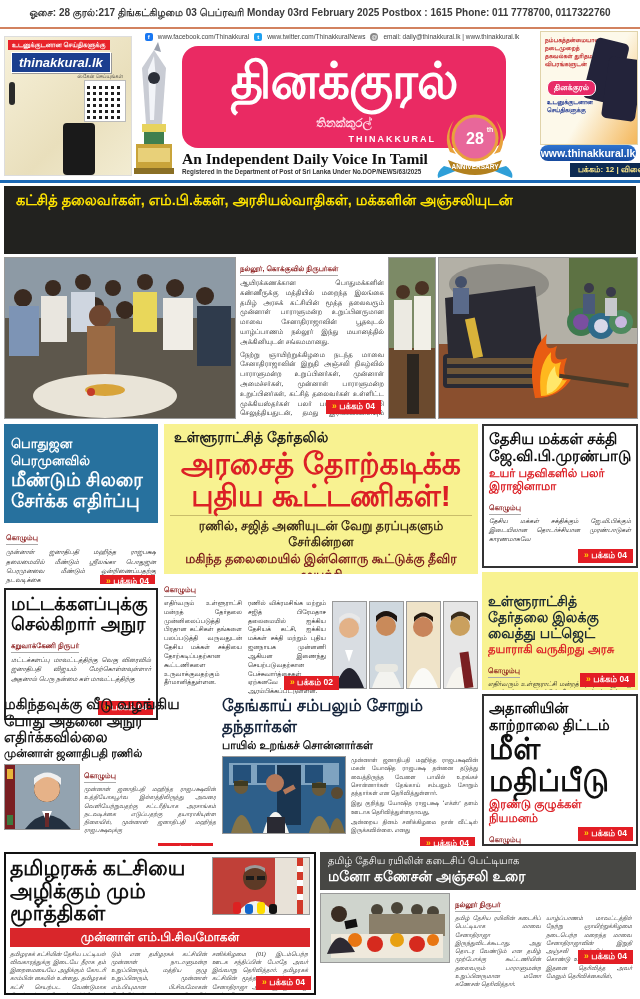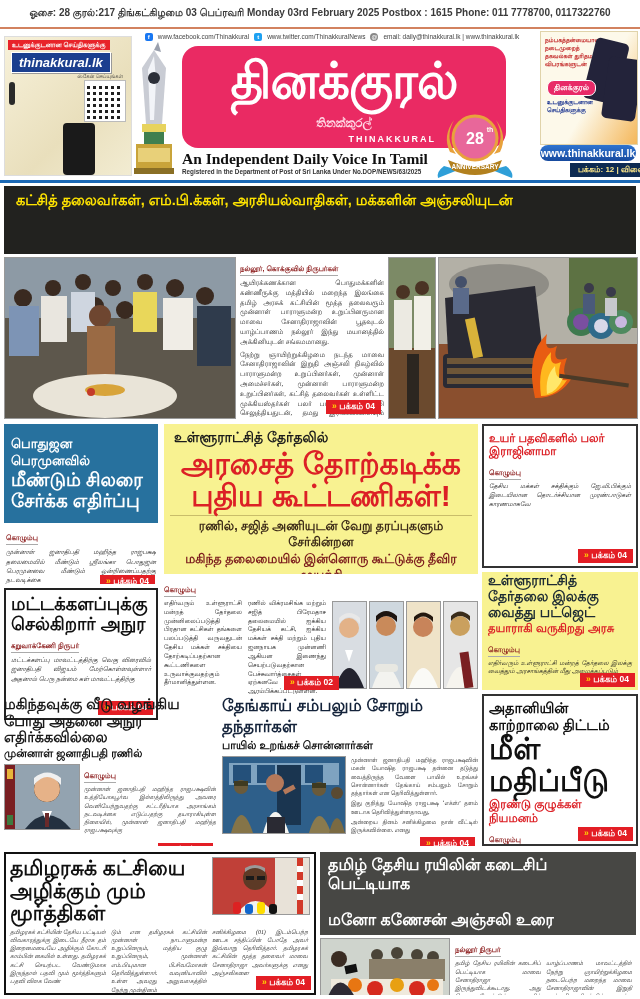--- a/index.html
+++ b/index.html
@@ -100,21 +100,21 @@
   .ccol{width:82px;font-size:6.3px;line-height:1.4;text-align:justify;
         font-family:"Liberation Serif","DejaVu Serif",serif;color:#1d1d1d;}
   .heads{display:flex;gap:2px;margin-top:2px;}
   .heads svg{border:1px solid #999;}
   
   .story-r1{left:482px;top:424px;width:156px;height:144px;border:2px solid #333;box-sizing:border-box;
             padding:4px 5px;overflow:hidden;}
   .r-head{font-size:15px;font-weight:bold;color:#111;line-height:1.15;}
   .r-sub{font-size:11.5px;font-weight:bold;color:#dc2026;line-height:1.15;margin-top:2px;}
   .story-r2{left:482px;top:572px;width:156px;height:118px;background:#f8f291;box-sizing:border-box;
-            padding:0 6px;overflow:hidden;}
+            padding:21px 6px;overflow:hidden;}
   .story-r3{left:482px;top:694px;width:156px;height:152px;border:2px solid #333;box-sizing:border-box;
             padding:4px 5px;overflow:hidden;}
   .r3-big{font-size:30px;font-weight:bold;color:#111;line-height:1.05;}
   
   .story-m1{left:4px;top:696px;width:212px;height:150px;overflow:hidden;}
   .m-head{font-size:14.5px;font-weight:bold;color:#1a1a1a;line-height:1.15;}
   .m-sub{font-size:11px;font-weight:bold;color:#101010;margin-top:1px;}
   .m1-row{display:flex;gap:4px;margin-top:3px;}
   .story-m2{left:222px;top:696px;width:256px;height:150px;overflow:hidden;}
   .m2-head{font-size:16.5px;font-weight:bold;color:#14233a;}
@@ -125,22 +125,22 @@
   .story-bl{left:4px;top:852px;width:312px;height:143px;border:2px solid #111;box-sizing:border-box;
             padding:3px 4px;overflow:hidden;}
   .bl-head{font-size:20.5px;font-weight:bold;color:#101010;line-height:1.1;width:205px;}
   .bl-photo{position:absolute;right:4px;top:3px;}
   .redbar{background:#d9262b;color:#fff;font-weight:bold;font-size:12px;text-align:center;
           padding:2px 0;margin-top:3px;}
   .bl-cols{display:flex;gap:5px;margin-top:3px;}
   .bl-col{width:96px;}
   .story-br{left:320px;top:852px;width:316px;height:143px;overflow:hidden;}
   .br-head{background:#474744;color:#fff;padding:3px 8px 4px;}
-  .br-head .h1{font-size:16px;font-weight:bold;line-height:1.2;}
-  .br-head .h2{font-size:16px;font-weight:bold;margin-top:18px;}
+  .br-head .h1{font-size:10px;font-weight:normal;line-height:1.2;}
+  .br-head .h2{font-size:14px;font-weight:bold;margin-top:1px;}
   .br-row{display:flex;gap:5px;margin-top:3px;}
 </style>
 </head>
 <body>
 
 <div class="page">
 
   <div class="abs topbar">ஓசை: 28 குரல்:217 திங்கட்கிழமை 03 பெப்ரவரி Monday 03rd February 2025 Postbox : 1615 Phone: 011 7778700, 0117322760</div>
   <div class="abs toprule"></div>
 
@@ -348,20 +348,21 @@
           <path d="M7 19 Q16 9 26 19 L26 14 Q16 5 7 14 Z" fill="#3a2c1a"></path>
           <path d="M2 86 Q16 44 31 86 Z" fill="#f6f4ee"></path>
           <rect x="18" y="50" width="9" height="36" fill="#7a1f22" transform="rotate(-8 22 68)"></rect>
         </svg>
       </div>
     </div>
     <span class="ptag" style="position:absolute;left:120px;bottom:4px;">பக்கம் 02</span>
   </div>
 
   <div class="abs story-r1">
+    <div class="r-head">தேசிய மக்கள் சக்தி ஜே.வி.பி.முரண்பாடு</div>
     <div class="r-sub">உயர் பதவிகளில் பலர் இராஜினாமா</div>
     <div style="margin-top:3px;"><span class="byline">கொழும்பு</span></div>
     <div class="body-sm" style="font-style:italic;font-size:6.3px;">தேசிய மக்கள் சக்திக்கும் ஜே.வி.பிக்கும் இடையிலான தொடர்ச்சியான முரண்பாடுகள் காரணமாகவே</div>
     <span class="ptag tag-br">பக்கம் 04</span>
   </div>
 
   <div class="abs story-r2" style="position:absolute;">
     <div class="r-head" style="font-size:14px;color:#1d2b33;">உள்ளூராட்சித் தேர்தலை இலக்கு வைத்து பட்ஜெட்</div>
     <div class="r-sub">தயாராகி வருகிறது அரசு</div>
     <div style="margin-top:2px;"><span class="byline">கொழும்பு</span></div>
@@ -456,20 +457,21 @@
       <rect x="33" y="18" width="8" height="4" fill="#1a1a1a"></rect>
         <rect x="44" y="18" width="8" height="4" fill="#1a1a1a"></rect>
       <path d="M24 56 Q42 30 62 56 Z" fill="#f2f2ee"></path>
       <g>
           <rect x="20" y="44" width="8" height="12" rx="3" fill="#d22"></rect>
           <rect x="32" y="46" width="8" height="10" rx="3" fill="#16c"></rect>
           <rect x="44" y="44" width="8" height="12" rx="3" fill="#fd0"></rect>
           <rect x="56" y="46" width="8" height="10" rx="3" fill="#111"></rect>
         </g>
     </svg>
+    <div class="redbar">முன்னாள் எம்.பி.சிவமோகன்</div>
     <div class="bl-cols">
       <div class="bl-col body-xs" style="font-style:italic;">தமிழரசுக் கட்சியின் தேசிய பட்டியல் விவகாரத்துக்கு இடையே நீராக தம் இறைமையையே அழிக்கும் கோடரி காம்பின் கையில் உள்ளது. தமிழரசுக் கட்சி செயற்பட வேண்டுமாக இருந்தால் பதவி மும் மூர்த்திகளும் பதவி விலக வேண்</div>
       <div class="bl-col body-xs" style="font-style:italic;">டும் என தமிழரசுக் கட்சியின் முன்னாள் நாடாளுமன்ற உறுப்பினரும், மத்திய குழு உறுப்பினரும், முன்னாள் எம்.பியுமான பி.சிவமோகன் தெரிவித்துள்ளார். வவுனியாவில் உள்ள அவரது அலுவலகத்தில் நேற்று முன்தினம்</div>
       <div class="bl-col body-xs" style="font-style:italic;position:relative;">சனிக்கிழமை (01) இடம்பெற்ற ஊடக சந்திப்பின் போதே அவர் இவ்வாறு தெரிவித்தார். தமிழரசுக் கட்சியின் மூத்த தலைவர் மாவை சேனாதிராஜா அவர்களுக்கு எனது அஞ்சலிகளை</div>
     </div>
     <span class="ptag tag-br">பக்கம் 04</span>
   </div>
 
   <div class="abs story-br">
     <div class="br-head">

